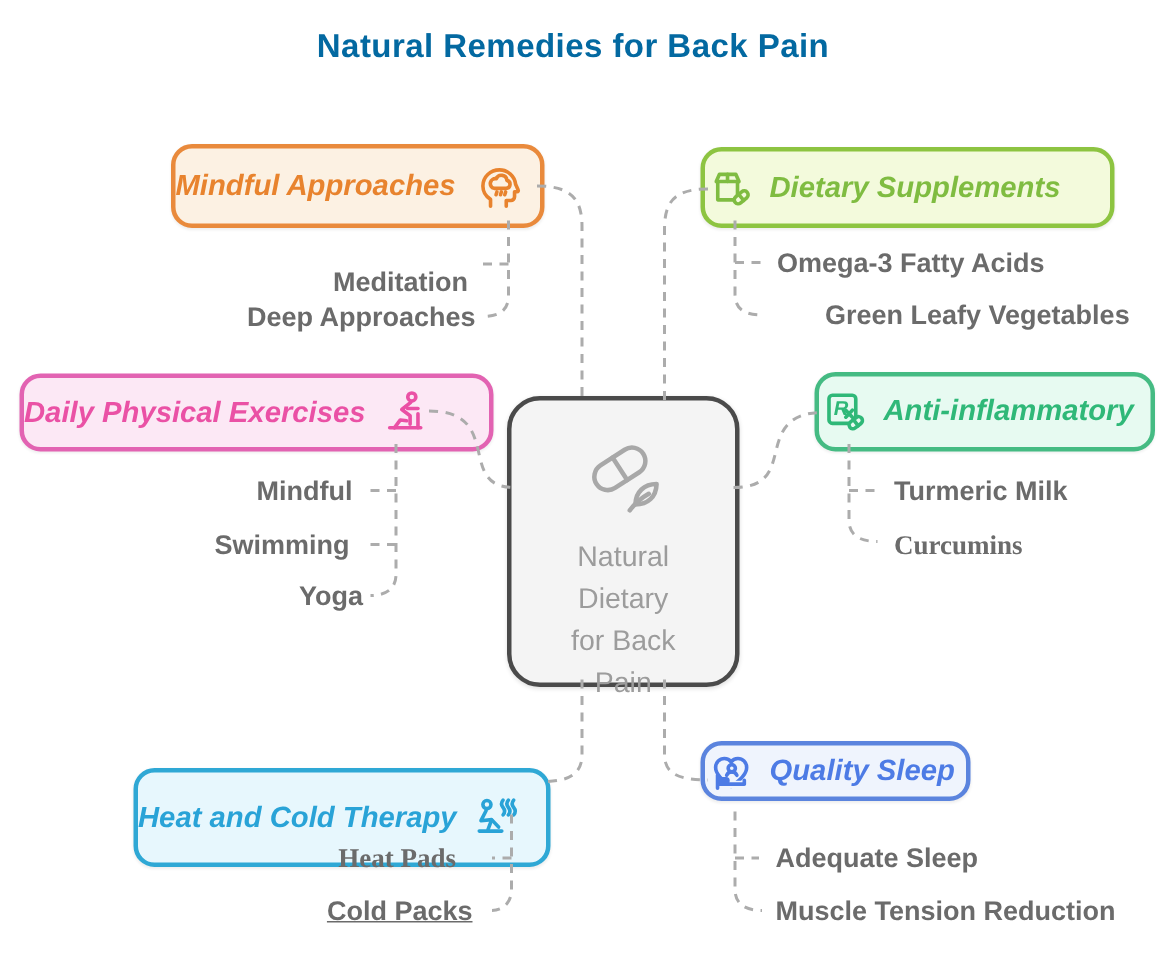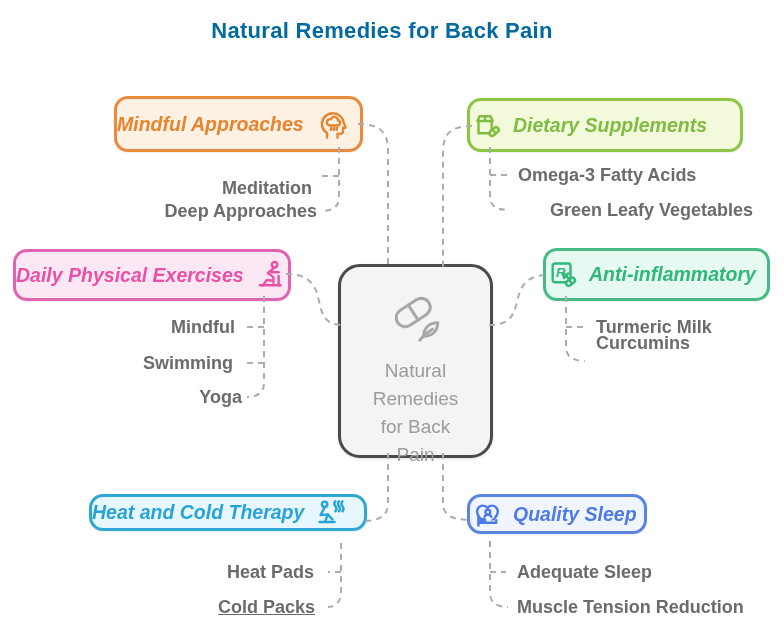--- a/index.html
+++ b/index.html
@@ -71,21 +71,21 @@
         <path d="M10.6 5.8v3.4"></path>
         <g transform="rotate(-40 17 16.6)">
           <rect x="13.3" y="14.8" width="7.4" height="3.7" rx="1.85" fill="var(--bg)"></rect>
           <path d="M17 14.8v3.7"></path>
         </g>
       </svg>
     </span>
     <span>Dietary Supplements</span>
   </div>
 
-  <div class="node" style="left: 13px; top: 249px; width: 278px; height: 52px; --border: #E263B2; --bg: #FCE8F5; --text: #EA51A5;">
+  <div class="node" style="left: 13px; top: 249px; width: 316px; height: 52px; --border: #E263B2; --bg: #FCE8F5; --text: #EA51A5;">
     <span>Daily Physical Exercises</span>
     <span class="icon">
       <svg width="34" height="34" viewBox="0 0 24 24" stroke="currentColor" fill="none" stroke-width="1.7" stroke-linecap="round" stroke-linejoin="round">
         <circle cx="15.2" cy="4.7" r="1.9"></circle>
         <path d="M14.7 7.2l-4.2 3.4 3.9 2.9v4"></path>
         <path d="M13.2 10.1h4.9"></path>
         <path d="M18.1 19.2v-6.6"></path>
         <path d="M4.8 19.2h14.6"></path>
         <path d="M7 19.2l2.8-3.7 3 .4"></path>
       </svg>
@@ -100,21 +100,21 @@
         <path d="M12.6 10.9l3.1 3.3M15.7 10.9l-3.1 3.3"></path>
         <g transform="rotate(-38 17.3 16.8)">
           <rect x="13.8" y="15" width="7" height="3.6" rx="1.8" fill="var(--bg)"></rect>
           <path d="M17.3 15v3.6"></path>
         </g>
       </svg>
     </span>
     <span>Anti-inflammatory</span>
   </div>
 
-  <div class="node" style="left: 89px; top: 494px; width: 278px; height: 37px; --border: #2FA8D5; --bg: #E7F7FD; --text: #29A3D7;">
+  <div class="node" style="left: 89px; top: 512px; width: 278px; height: 66px; --border: #2FA8D5; --bg: #E7F7FD; --text: #29A3D7;">
     <span>Heat and Cold Therapy</span>
     <span class="icon">
       <svg width="34" height="34" viewBox="0 0 24 24" stroke="currentColor" fill="none" stroke-width="1.7" stroke-linecap="round" stroke-linejoin="round">
         <circle cx="8.2" cy="5.9" r="1.9"></circle>
         <path d="M7.8 8.8l-2.4 4.7 5-.5 3.3 3.5"></path>
         <path d="M10.4 13.1l-1.7 4.6"></path>
         <path d="M4.6 18.4h10.6"></path>
         <path d="M15.8 3.8c-1 1.2-1 2.3 0 3.5s1 2.3 0 3.5"></path>
         <path d="M18.3 3.8c-1 1.2-1 2.3 0 3.5s1 2.3 0 3.5"></path>
         <path d="M20.8 3.8c-1 1.2-1 2.3 0 3.5s1 2.3 0 3.5"></path>
@@ -142,40 +142,40 @@
         <g transform="rotate(-33 22 21.5)">
           <rect x="8.5" y="15" width="27" height="13" rx="6.5"></rect>
           <path d="M22 15v13"></path>
         </g>
         <path d="M29.5 38.8c.2-6.3 4.3-9.8 10.3-9.9-.2 6.3-4.3 9.8-10.3 9.9z" fill="var(--bg)"></path>
         <path d="M26.8 41.6c2.6-3.4 5.6-6 9.2-8"></path>
       </svg>
     </span>
     <div class="center-text">
       <div>Natural</div>
-      <div>Remedies</div>
+      <div>Dietary</div>
       <div>for Back</div>
       <div>Pain</div>
     </div>
   </div>
 
   <div class="sub ra" style="right:472px;top:177px;">Meditation</div>
   <div class="sub ra" style="right:467px;top:200px;">Deep Approaches</div>
 
   <div class="sub" style="left:518px;top:164px;">Omega-3 Fatty Acids</div>
   <div class="sub" style="left:518px;top:199px;margin-left:32px;">Green Leafy Vegetables</div>
 
   <div class="sub ra" style="right:549px;top:316px;">Mindful</div>
   <div class="sub ra" style="right:551px;top:352px;">Swimming</div>
   <div class="sub ra" style="right:542px;top:386px;">Yoga</div>
 
   <div class="sub" style="left:596px;top:316px;">Turmeric Milk</div>
-  <div class="sub" style="left:596px;top:332px;">Curcumins</div>
-
-  <div class="sub ra" style="right:470px;top:561px;">Heat Pads</div>
+  <div class="sub" style="left:596px;top:352px;font-family:Liberation Serif, serif;">Curcumins</div>
+
+  <div class="sub ra" style="right:480px;top:561px;font-family:Liberation Serif, serif;">Heat Pads</div>
   <div class="sub ra" style="right:469px;top:596px;text-decoration:underline;">Cold Packs</div>
 
   <div class="sub" style="left:517px;top:561px;">Adequate Sleep</div>
   <div class="sub" style="left:517px;top:596px;">Muscle Tension Reduction</div>
 
   <svg class="connectors">
 
     <path d="M358 124 C381 124 388 133 388 151 L388 269"></path>
     <path d="M472 126 C449 126 443 135 443 153 L443 269"></path>
     <path d="M286 274 C313 274 316 289 319 301 C322 315 325 325 343 325"></path>

